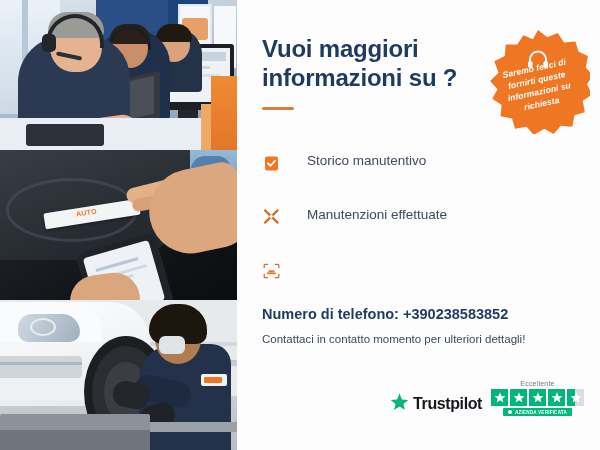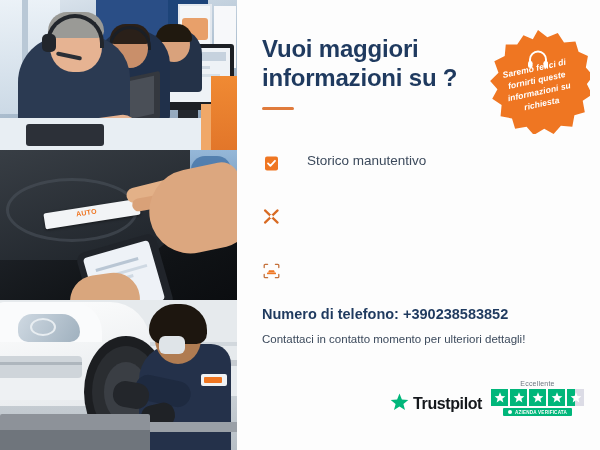--- a/index.html
+++ b/index.html
@@ -268,20 +268,21 @@
         <span class="feature-label">Storico manutentivo</span>
       </div>
 
       <div class="feature">
         <span class="feature-icon">
           <svg width="17" height="17" viewBox="0 0 17 17">
             <path d="M2 2.4l12.6 12.2M14.6 2.4L2 14.6" stroke="#d86a22" stroke-width="2.2" stroke-linecap="round"></path>
             <circle cx="8.3" cy="8.5" r="1.7" fill="#fdfdfd"></circle>
           </svg>
         </span>
+        <span class="feature-label">Manutenzioni effettuate</span>
       </div>
 
 
       <div class="feature">
         <span class="feature-icon">
           <svg width="17" height="16" viewBox="0 0 17 16">
             <path d="M1.2 4.6V2.3a1 1 0 0 1 1-1h2.4M12.4 1.3h2.4a1 1 0 0 1 1 1v2.3M15.8 11.4v2.3a1 1 0 0 1-1 1h-2.4M4.6 14.7H2.2a1 1 0 0 1-1-1v-2.3" stroke="#c4703a" stroke-width="1.3" fill="none" stroke-linecap="round"></path>
             <path d="M4 9.6h9v1.6H4z" fill="#ef7622"></path>
             <path d="M5 9.6l1-2.3h5l1 2.3" fill="#ef7622"></path>
           </svg>

